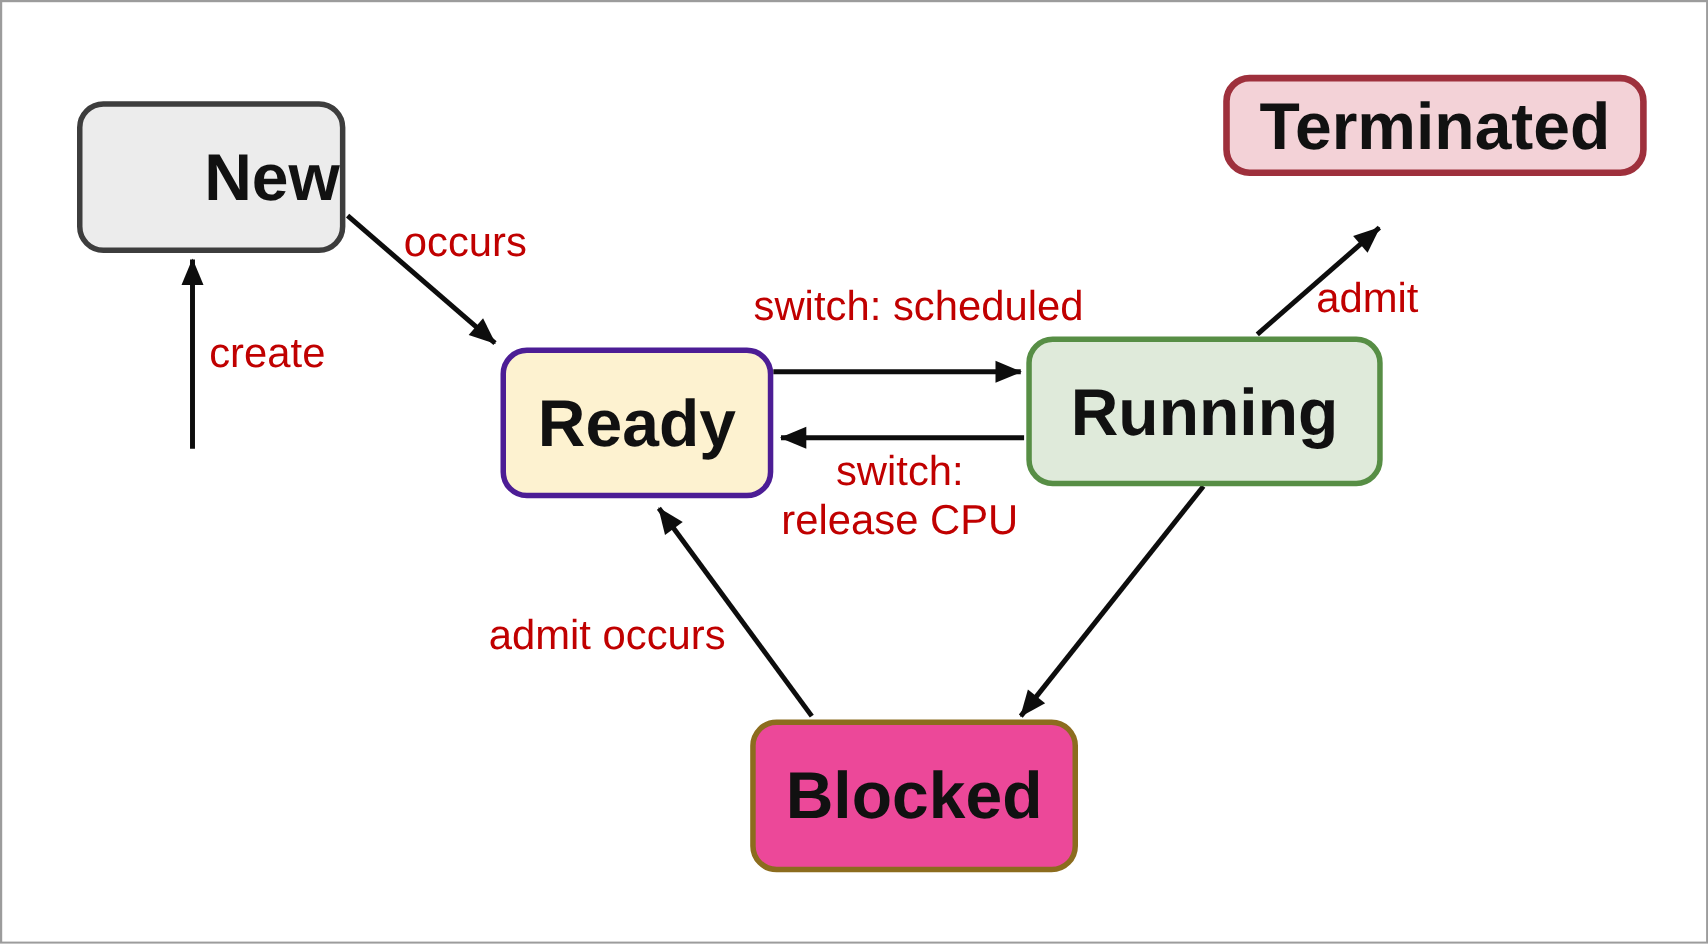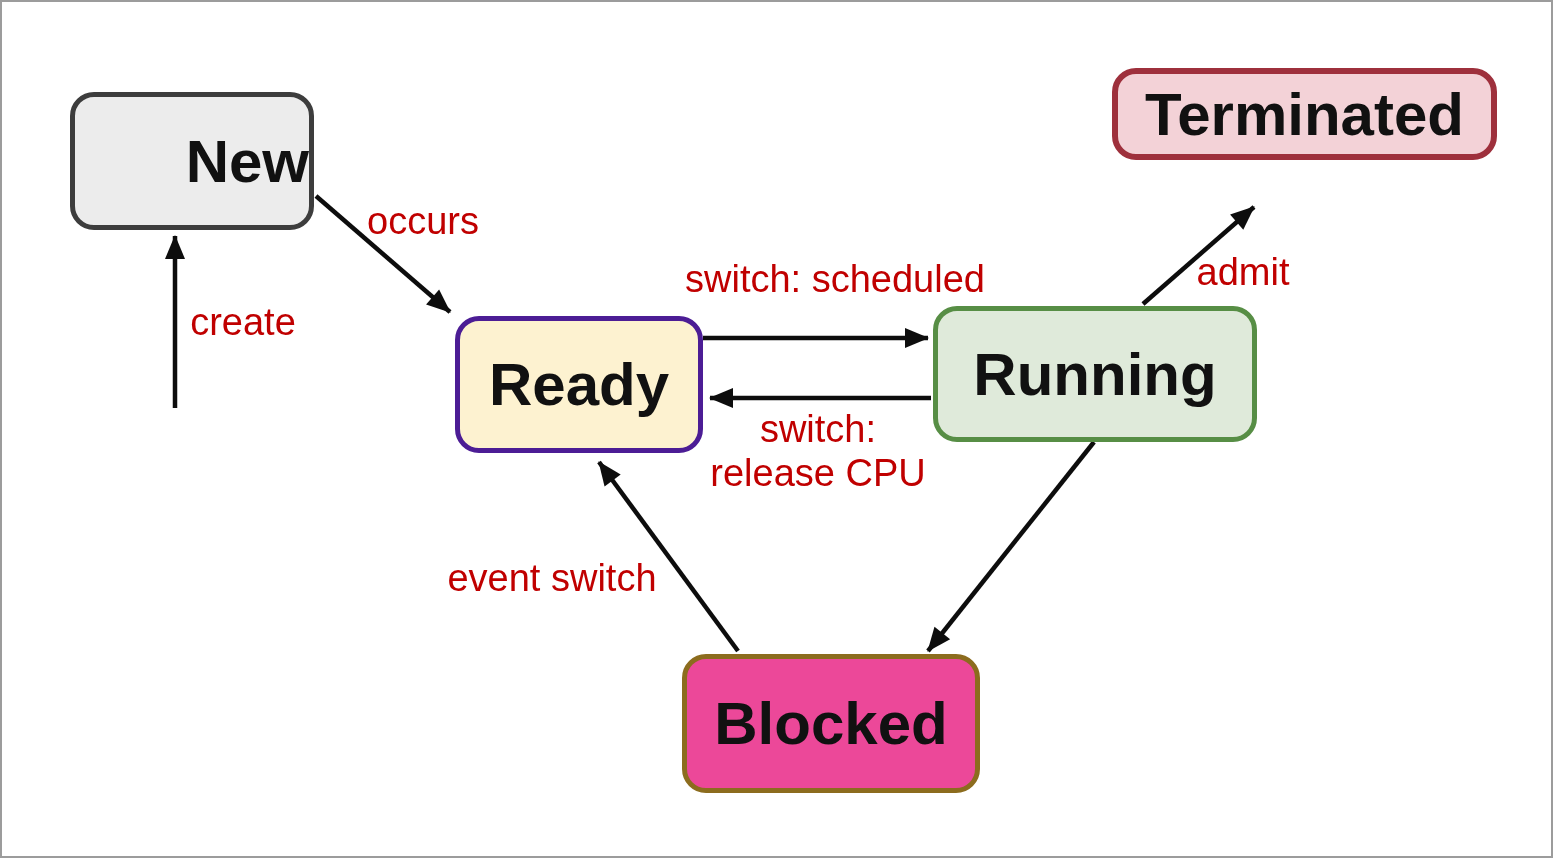--- a/index.html
+++ b/index.html
@@ -99,15 +99,15 @@
   <div class="tlabel lbl-scheduled">switch: scheduled</div>
 
   <div class="tlabel lbl-release">
     <div>switch:</div>
     <div>release CPU</div>
   </div>
 
   <div class="tlabel lbl-exit">admit</div>
 
 
-  <div class="tlabel lbl-event-occurs">event switch</div>
+  <div class="tlabel lbl-event-occurs">admit occurs</div>
 
 </div>
 
 </body></html>

